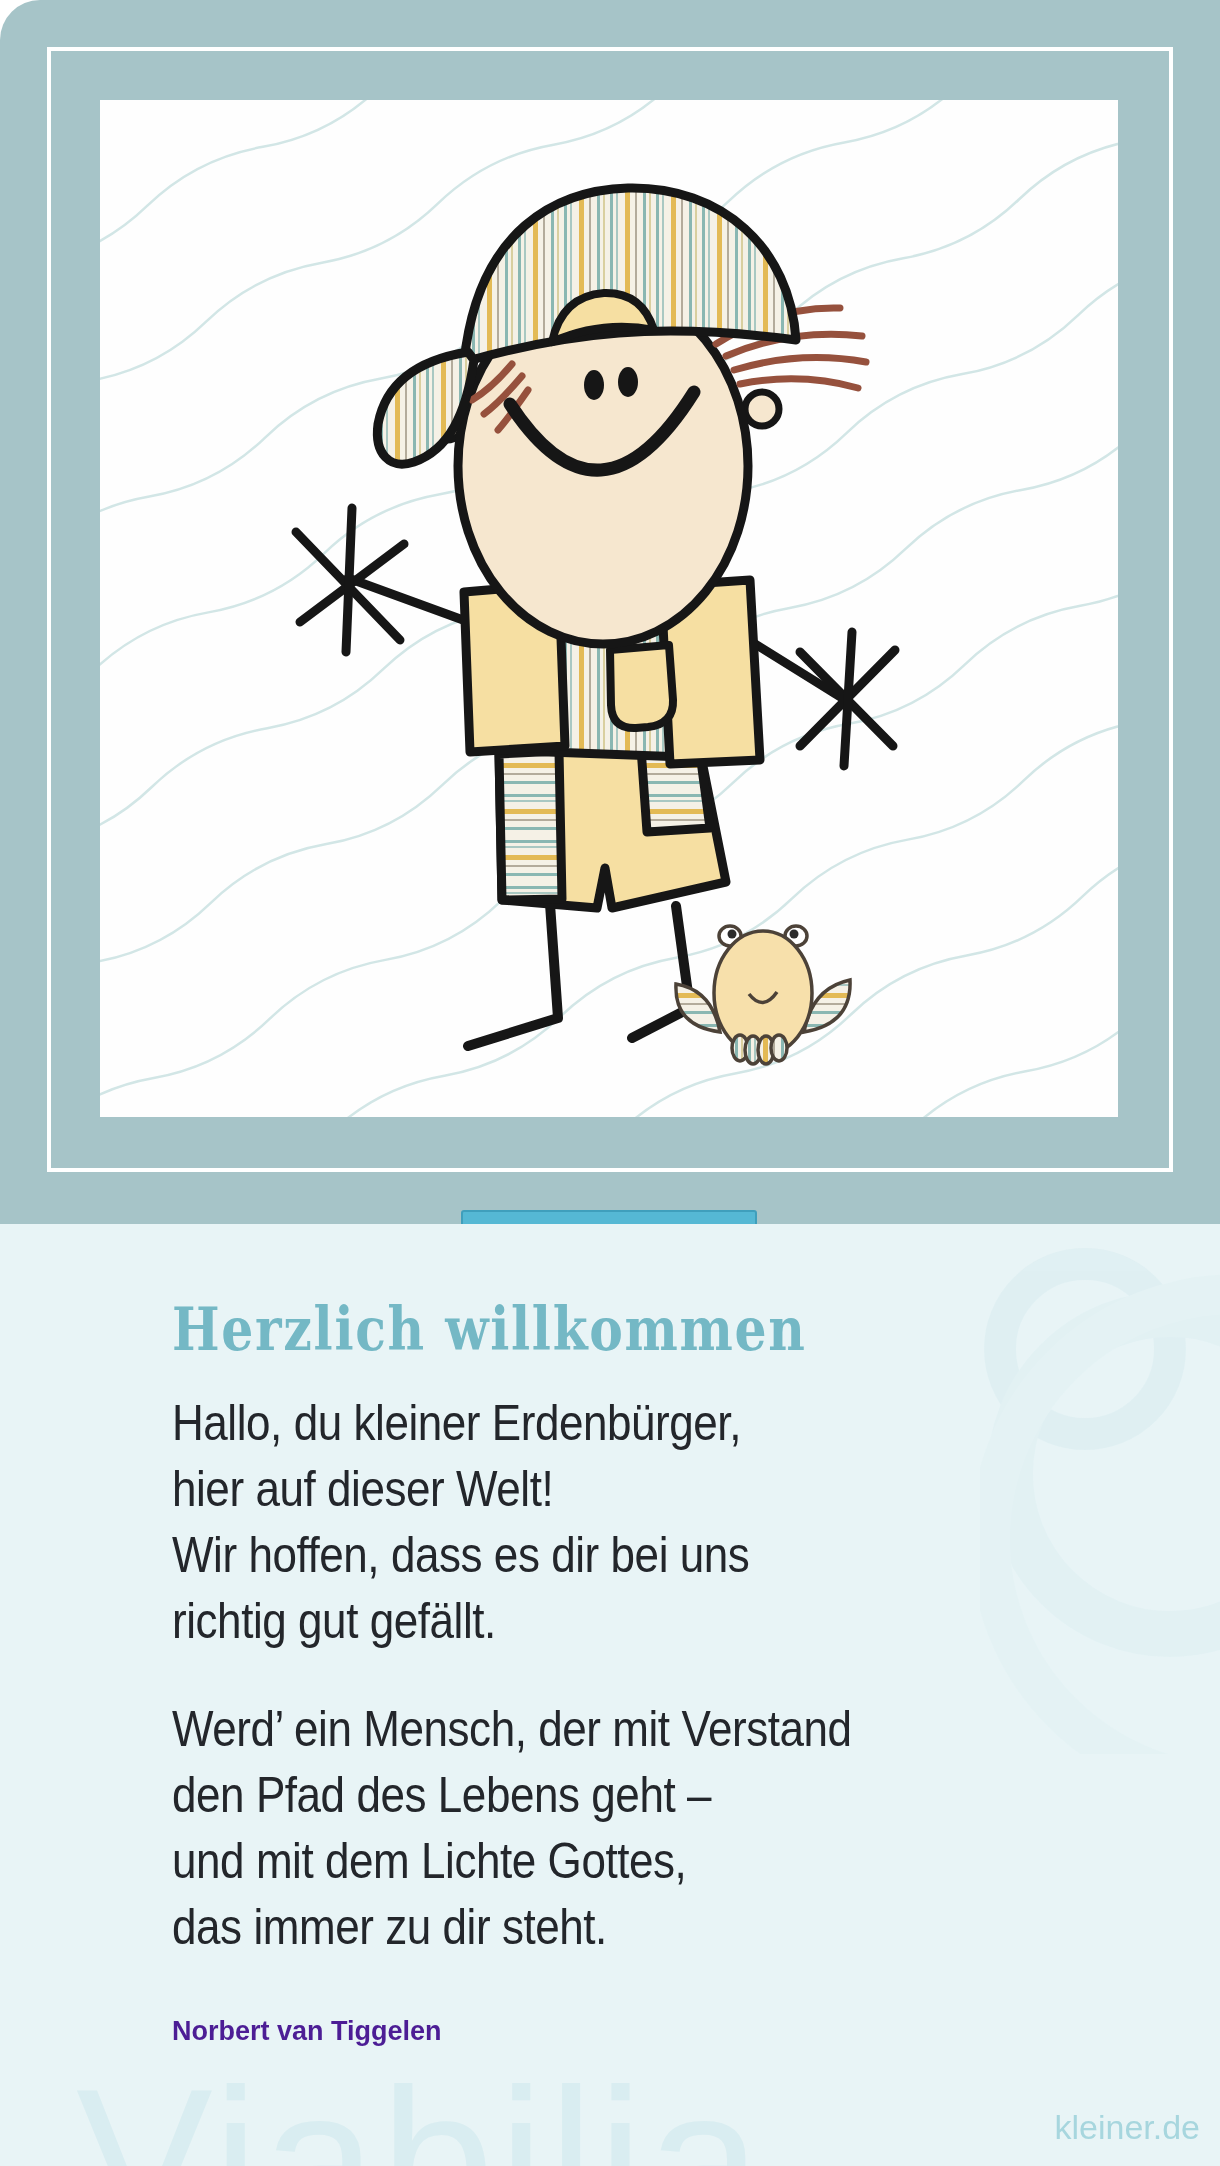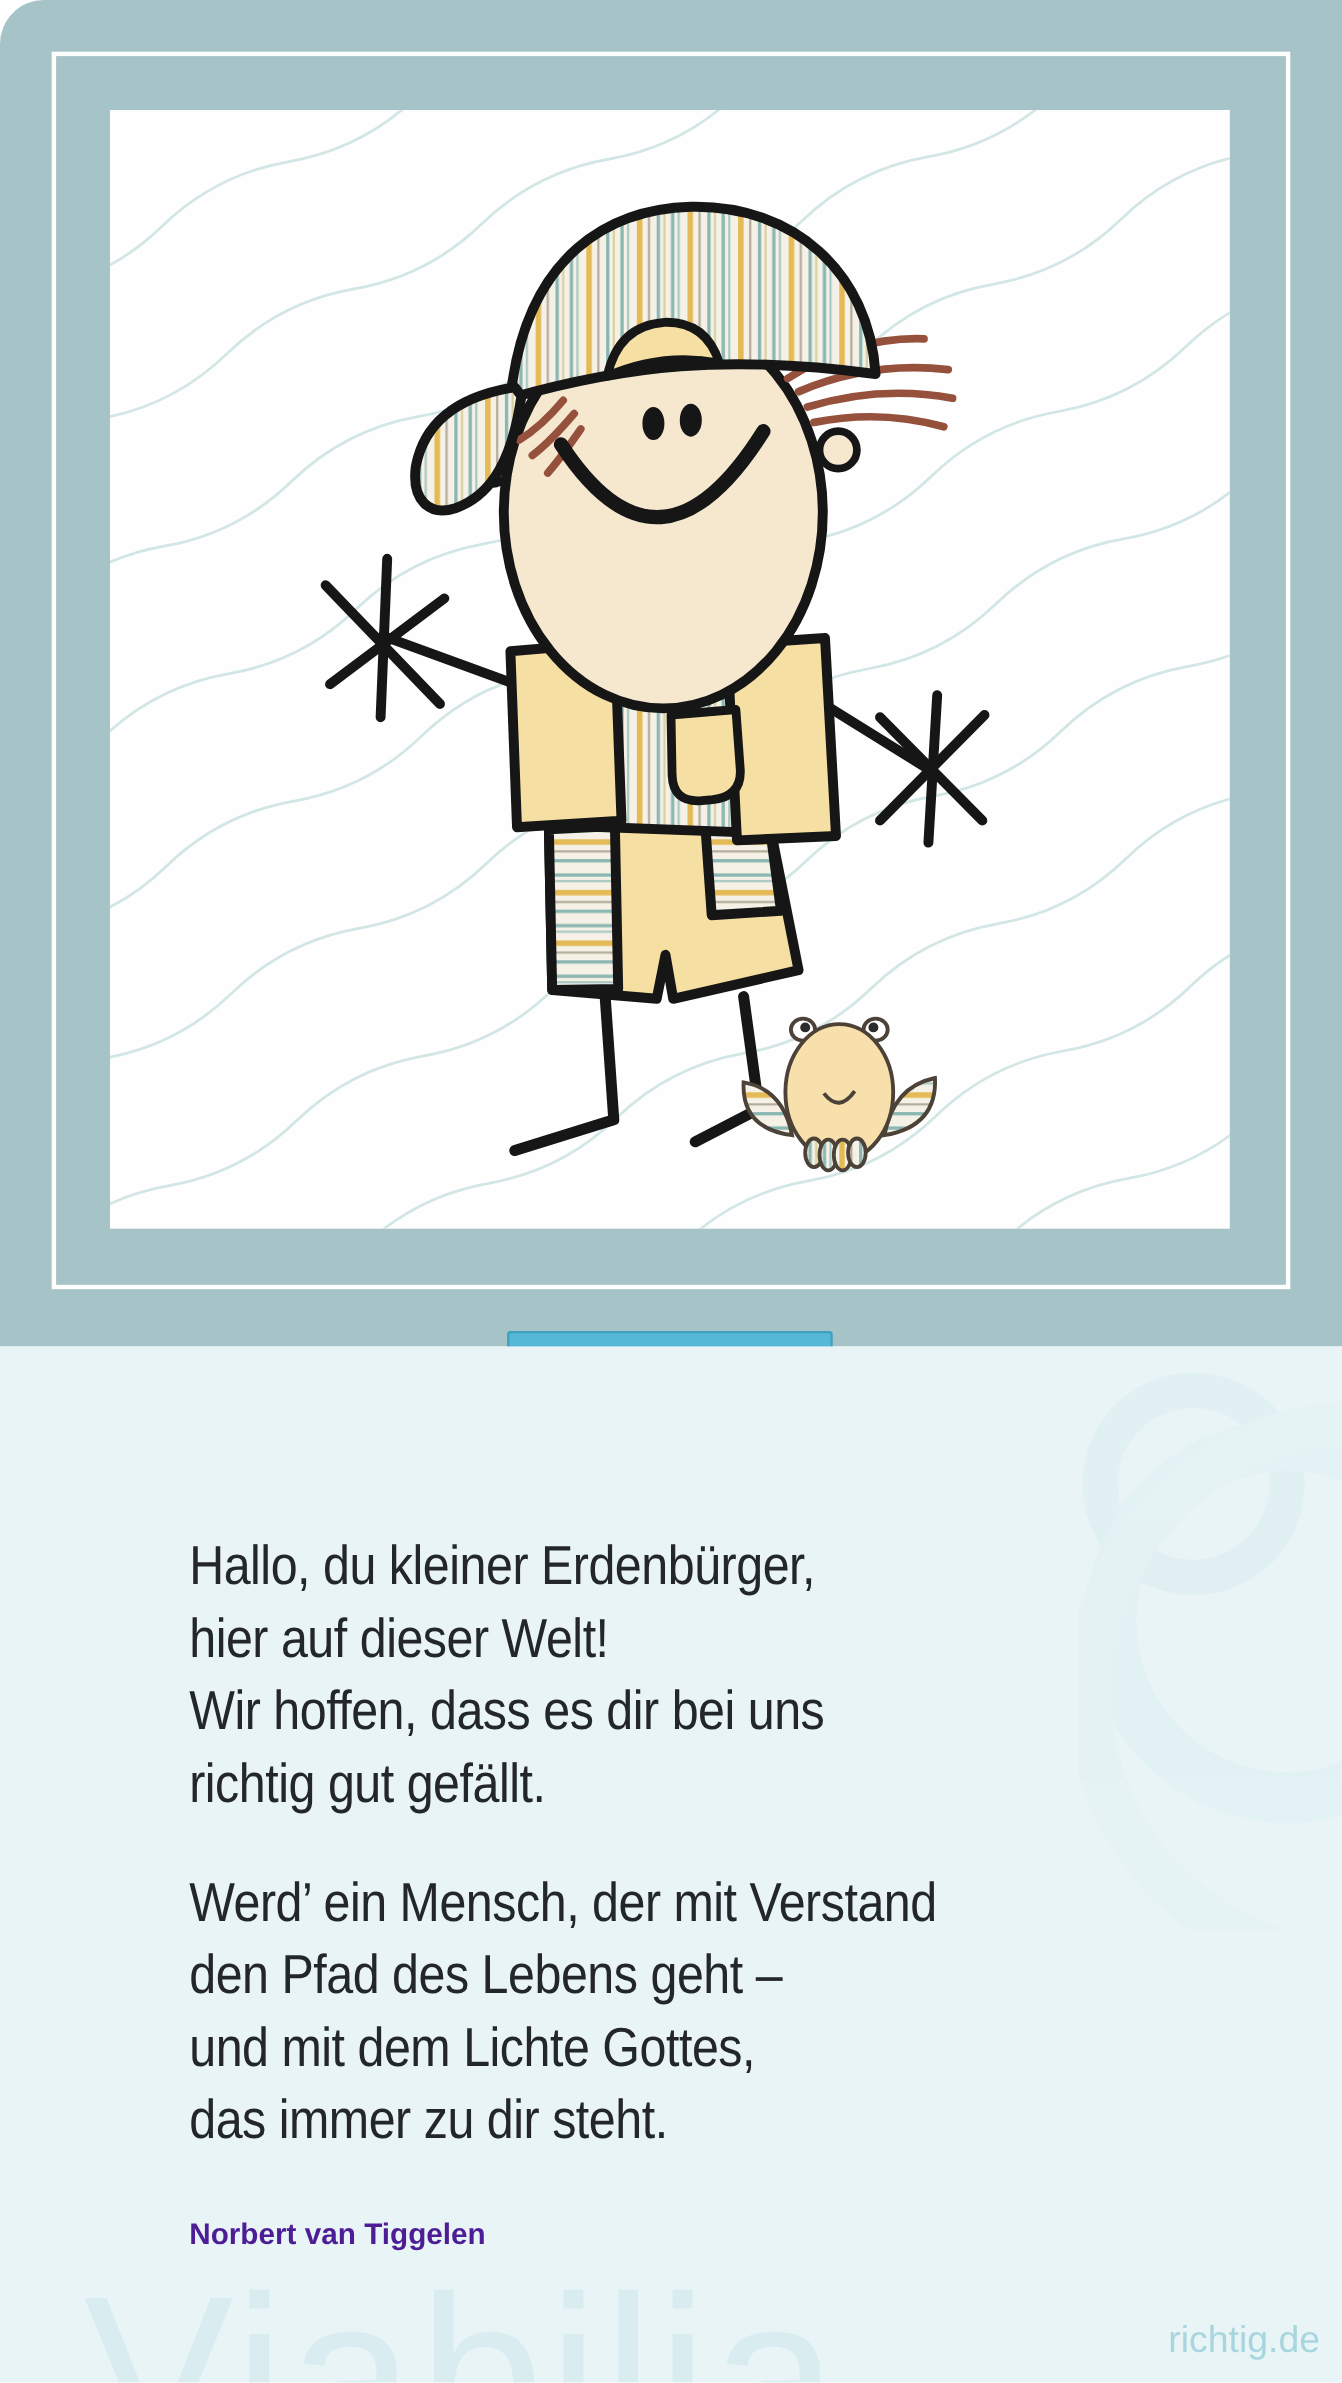--- a/index.html
+++ b/index.html
@@ -168,34 +168,37 @@
 
   <section class="bottom">
     <svg class="swirl" width="420" height="520" viewBox="0 0 420 520">
       <g fill="none" opacity="0.5">
         <circle cx="105" cy="115" r="85" stroke="#d8ecf0" stroke-width="32"></circle>
         <circle cx="190" cy="240" r="160" stroke="#ddeff2" stroke-width="46"></circle>
         <circle cx="255" cy="305" r="245" stroke="#e2f2f4" stroke-width="40"></circle>
       </g>
     </svg>
 
+    <h1 class="title">
+      <span>Herzlich willkommen</span>
+    </h1>
 
     <div class="poem stanza1">
       <div class="line">Hallo, du kleiner Erdenbürger,</div>
       <div class="line">hier auf dieser Welt!</div>
       <div class="line">Wir hoffen, dass es dir bei uns</div>
       <div class="line">richtig gut gefällt.</div>
     </div>
 
     <div class="poem stanza2">
       <div class="line">Werd’ ein Mensch, der mit Verstand</div>
       <div class="line">den Pfad des Lebens geht –</div>
       <div class="line">und mit dem Lichte Gottes,</div>
       <div class="line">das immer zu dir steht.</div>
     </div>
 
     <div class="author">Norbert van Tiggelen</div>
 
     <div class="watermark">Viabilia</div>
 
-    <a class="site-link" href="#">richtig.de</a>
+    <a class="site-link" href="#">kleiner.de</a>
   </section>
 </div>
 
 </body></html>

